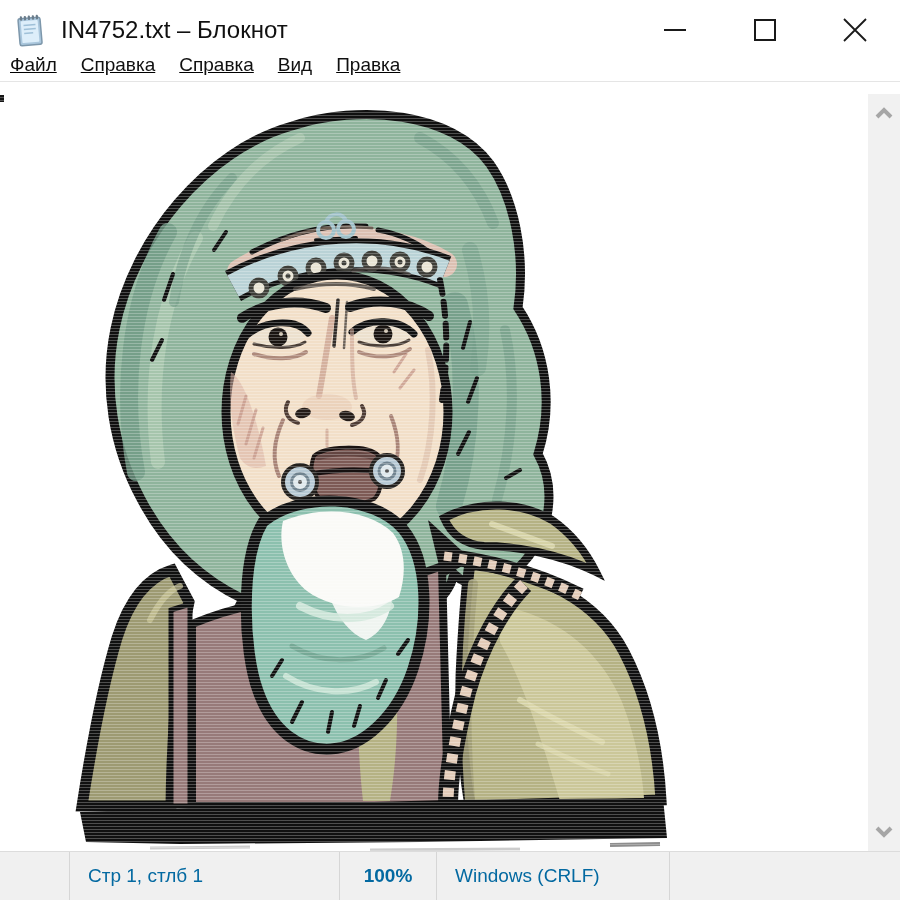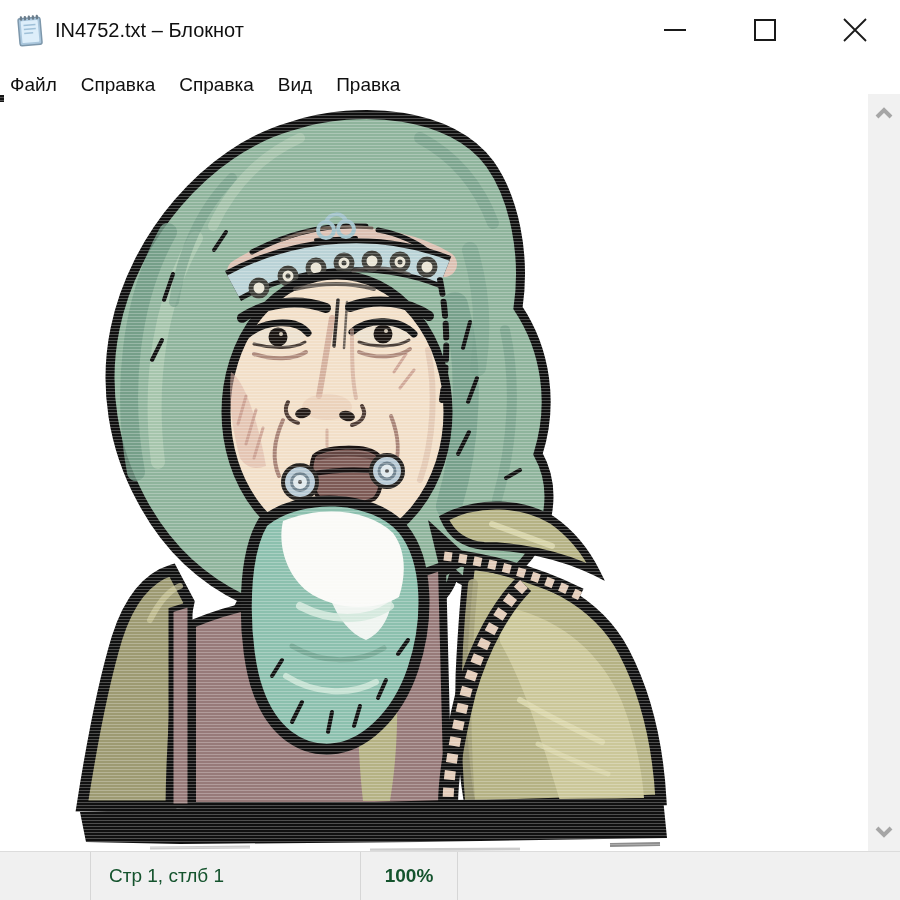--- a/index.html
+++ b/index.html
@@ -7,43 +7,43 @@
     width:900px;height:900px;overflow:hidden;position:relative;
     background:#fff;
     font-family:"Liberation Sans","DejaVu Sans",sans-serif;
     -webkit-font-smoothing:antialiased;
   }
   .window{position:absolute;inset:0;background:#fff;}
 
   
   .titlebar{position:absolute;top:0;left:0;right:0;height:60px;background:var(--chrome_bg,#fff);display:flex;align-items:center;}
   .app-icon{width:38px;height:38px;margin-left:11px;flex:0 0 auto;}
-  .title-text{margin-left:6px;font-size:20px;color:#101010;white-space:nowrap;}
+  .title-text{margin-left:12px;font-size:24px;color:#101010;white-space:nowrap;}
   .caption-buttons{position:absolute;right:0;top:0;height:60px;display:flex;}
   .cap-btn{width:90px;height:60px;display:flex;align-items:center;justify-content:center;}
 
   
-  .menubar{position:absolute;top:68px;left:0;right:0;height:33px;background:#fff;border-bottom:1px solid #e5e5e5;display:flex;align-items:center;padding-left:0;}
+  .menubar{position:absolute;top:48px;left:0;right:0;height:33px;background:#fff;border-bottom:1px solid #e5e5e5;display:flex;align-items:center;padding-left:0;text-decoration:underline;}
   .menu-item{font-size:19px;color:#101010;padding:0 12px;line-height:33px;}
   .menu-item:first-child{padding-left:10px;}
 
   
   .content{position:absolute;top:94px;left:0;width:868px;height:757px;background:#fff;overflow:hidden;}
   .caret{position:absolute;left:0;top:1px;width:4px;height:7px;background:#161616;}
   .artwork{position:absolute;left:0;top:0;}
   .scanlines{position:absolute;left:0;top:0;width:868px;height:757px;pointer-events:none;
     background:repeating-linear-gradient(180deg,rgba(255,255,255,.26) 0px,rgba(255,255,255,.26) 1px,rgba(255,255,255,0) 1px,rgba(255,255,255,0) 3px);}
 
   
   .scrollbar{position:absolute;top:94px;right:0;width:32px;height:757px;background:#f1f1f1;}
   .sb-btn{position:absolute;left:0;width:32px;height:34px;display:flex;align-items:center;justify-content:center;}
   .sb-up{top:2px;}.sb-down{bottom:2px;}
 
   
-  .statusbar{position:absolute;left:0;right:0;bottom:0;height:48px;background:var(--status_bg,#f0f0f0);border-top:1px solid #dcdcdc;display:flex;align-items:stretch;font-size:19px;color:#14532d;padding-left:21px;}
+  .statusbar{position:absolute;left:0;right:0;bottom:0;height:48px;background:var(--status_bg,#f0f0f0);border-top:1px solid #dcdcdc;display:flex;align-items:stretch;font-size:19px;color:#0369a1;}
   .seg{display:flex;align-items:center;border-right:1px solid #d6d6d6;box-sizing:border-box;}
   .seg0{width:70px;}
   .seg1{width:270px;padding-left:18px;}
   .seg2{width:97px;justify-content:center;font-weight:bold;}
   .seg3{width:233px;padding-left:18px;}
   .seg4{flex:1;border-right:none;padding-left:25px;position:relative;}
   .grip{position:absolute;right:3px;bottom:4px;}
 
   
   .f-ink{fill:var(--ink,#101010);}
@@ -323,15 +323,18 @@
   </div>
 
   <div class="statusbar">
     <div class="seg seg0"></div>
     <div class="seg seg1">
       <span>Стр 1, стлб 1</span>
     </div>
     <div class="seg seg2">
       <span>100%</span>
     </div>
+    <div class="seg seg3">
+      <span>Windows (CRLF)</span>
+    </div>
   </div>
 
 </div>
 
 </body></html>

